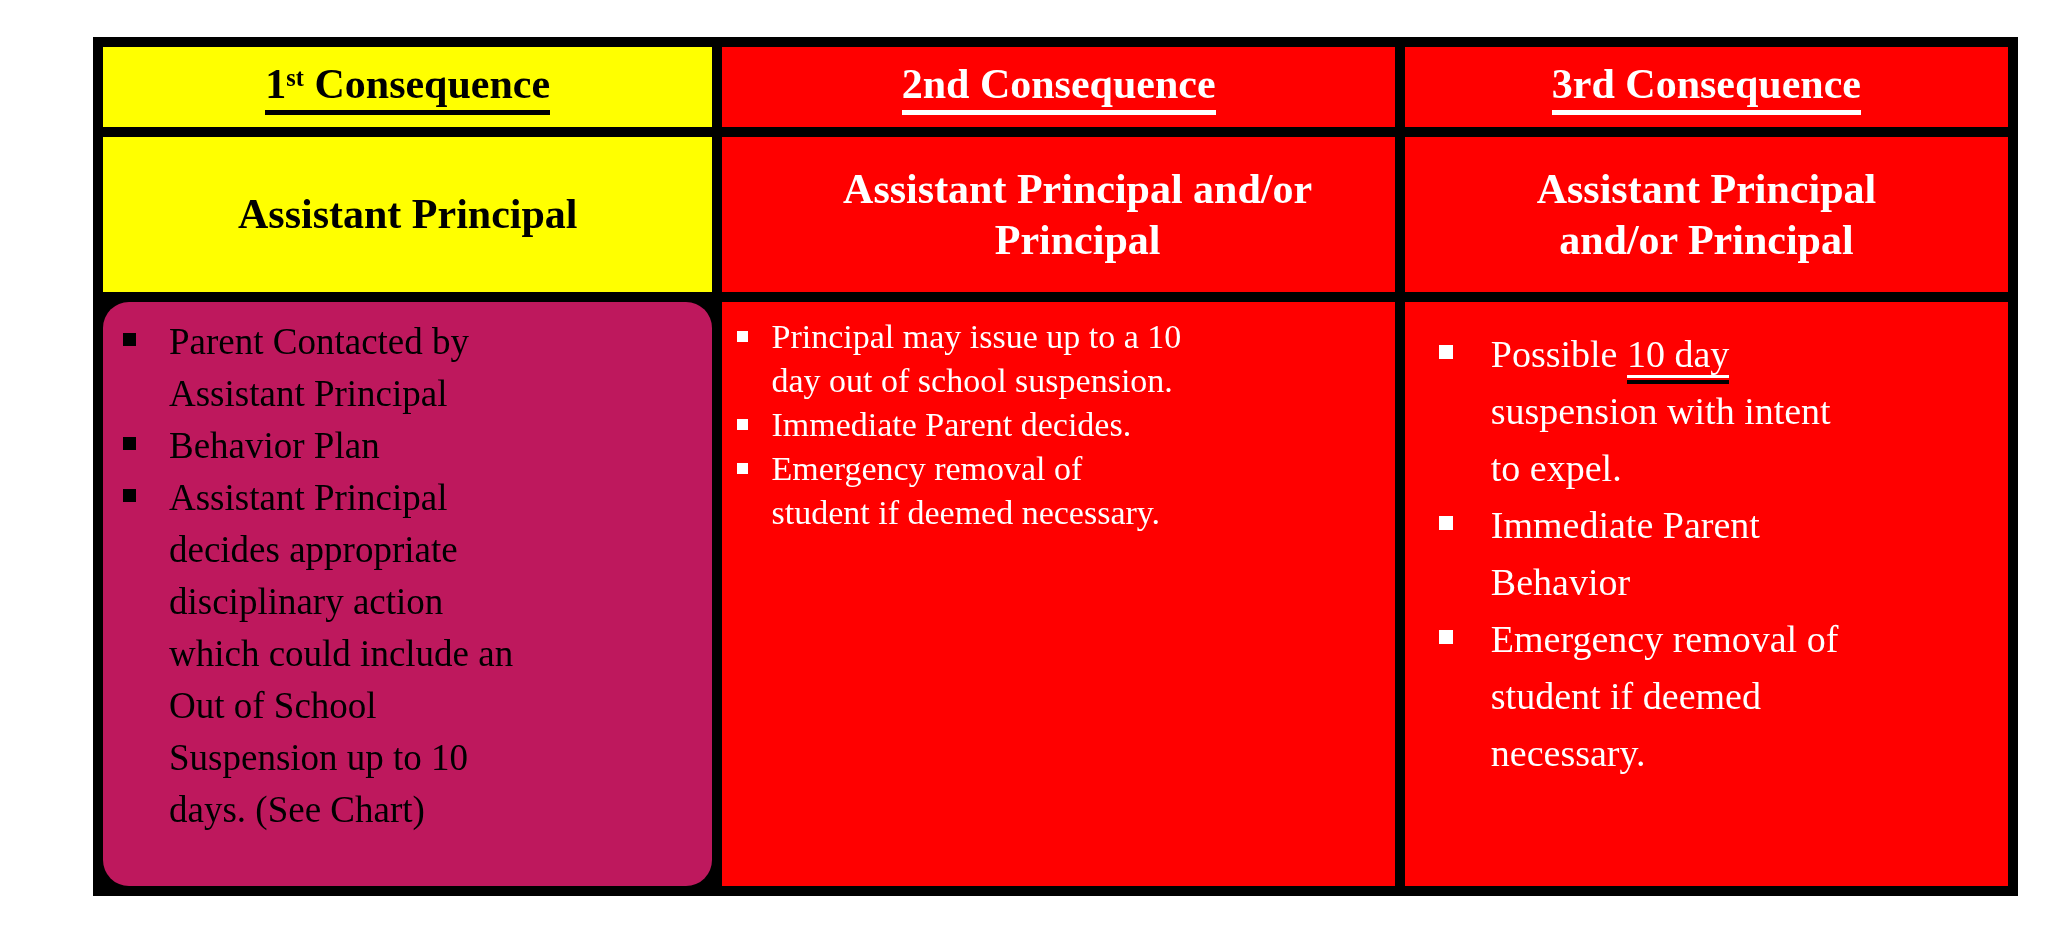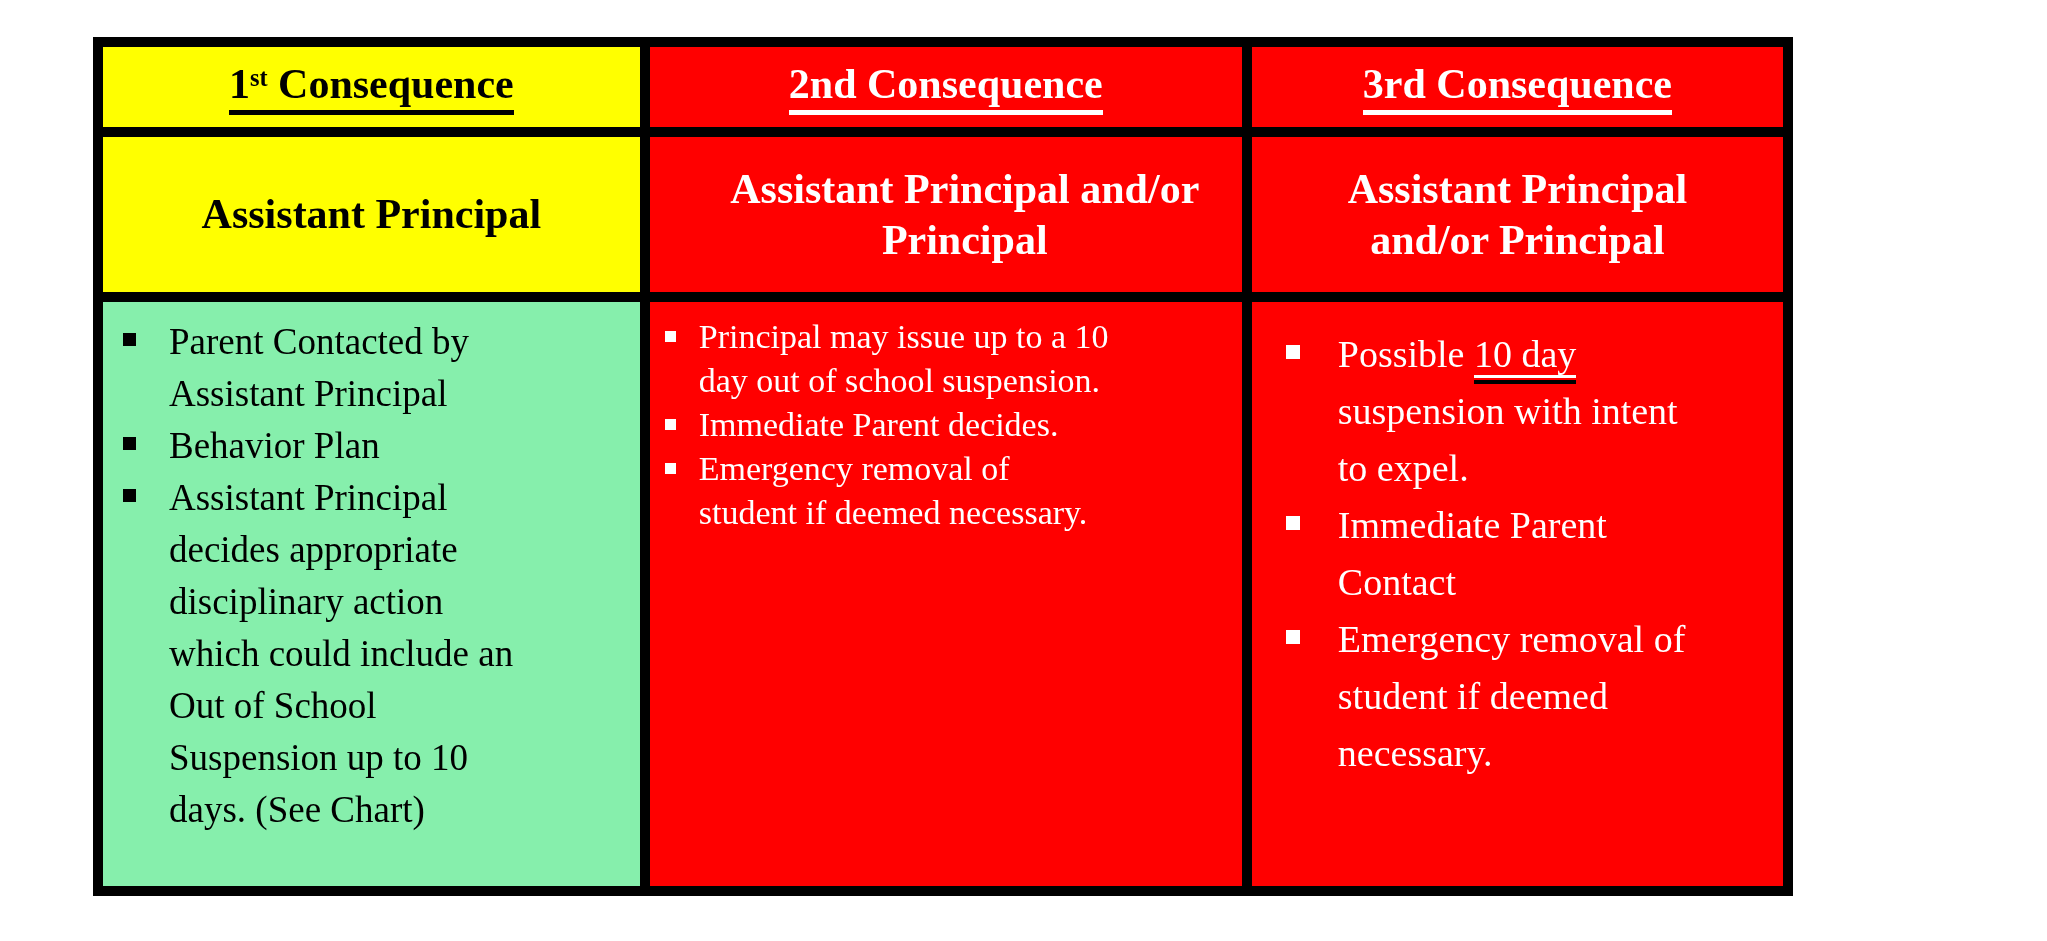--- a/index.html
+++ b/index.html
@@ -5,21 +5,21 @@
   html,body{margin:0;padding:0;}
   body{
     width:2047px;height:941px;
     background:#ffffff;
     font-family:"Liberation Serif","DejaVu Serif",serif;
     position:relative;
     overflow:hidden;
   }
   .ctable{
     position:absolute;left:93px;top:37px;
-    width:1700px;height:859px;
+    width:1925px;height:859px;
     box-sizing:border-box;
     background:#000000;
     display:grid;
     grid-template-columns:582fr 642fr 576fr;
     grid-template-rows:80px 155px 1fr;
     gap:10px;
     padding:10px;
   }
   .cell{box-sizing:border-box;overflow:hidden;}
   .header-cell{
@@ -93,21 +93,21 @@
   </div>
   <div class="cell sub-cell col-1" style="background: rgb(255, 0, 0); color: rgb(255, 255, 255); padding-left: 38px;">
     <div class="sub-text">Assistant Principal and/or
 Principal</div>
   </div>
   <div class="cell sub-cell col-2" style="background: rgb(255, 0, 0); color: rgb(255, 255, 255);">
     <div class="sub-text">Assistant Principal
 and/or Principal</div>
   </div>
 
-  <div class="cell body-cell col-0" style="background: #86efac; color: rgb(0, 0, 0);">
+  <div class="cell body-cell col-0" style="background: #be185d; color: rgb(0, 0, 0); border-radius: 26px;">
     <div class="bullets">
         <div class="bullet-item">
           <span class="marker"></span>
           <div class="btext"><span>Parent Contacted by
 Assistant Principal</span></div>
         </div>
         <div class="bullet-item">
           <span class="marker"></span>
           <div class="btext"><span>Behavior Plan</span></div>
         </div>
@@ -145,21 +145,21 @@
     <div class="bullets">
         <div class="bullet-item">
           <span class="marker"></span>
           <div class="btext"><span>Possible </span><span class="u-special">10 day</span><span>
 suspension with intent
 to expel.</span></div>
         </div>
         <div class="bullet-item">
           <span class="marker"></span>
           <div class="btext"><span>Immediate Parent
-Contact</span></div>
+Behavior</span></div>
         </div>
         <div class="bullet-item">
           <span class="marker"></span>
           <div class="btext"><span>Emergency removal of
 student if deemed
 necessary.</span></div>
         </div>
       </div>
   </div>
 </div>

